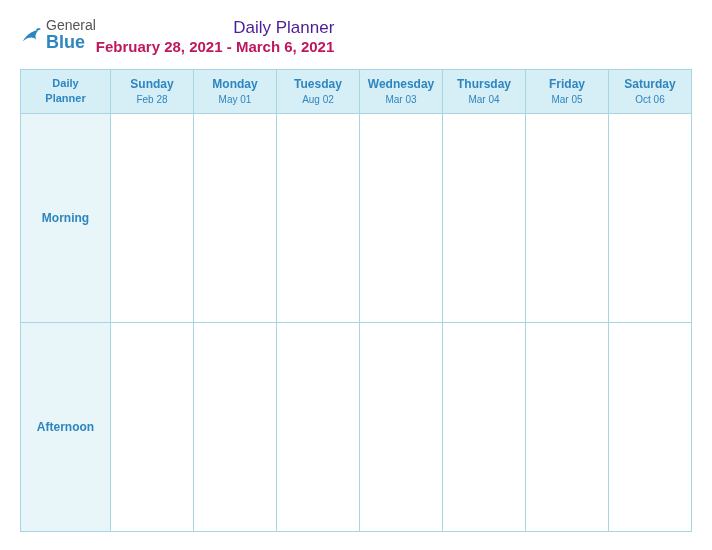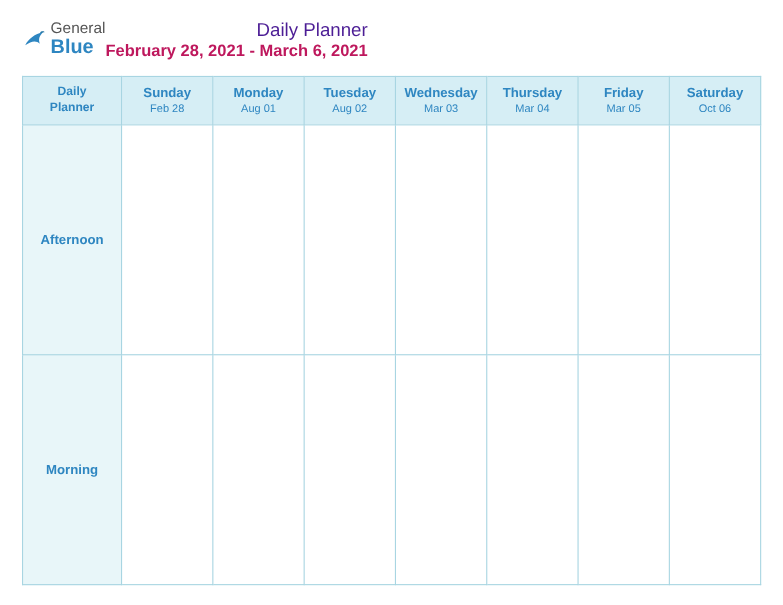--- a/index.html
+++ b/index.html
@@ -160,21 +160,21 @@
       <tr>
         <th class="th-daily">
           Daily<br>Planner
         </th>
         <th class="th-day">
           <span class="day-name">Sunday</span>
           <span class="day-date">Feb 28</span>
         </th>
         <th class="th-day">
           <span class="day-name">Monday</span>
-          <span class="day-date">Aug 01</span>
+          <span class="day-date">May 01</span>
         </th>
         <th class="th-day">
           <span class="day-name">Tuesday</span>
           <span class="day-date">Aug 02</span>
         </th>
         <th class="th-day">
           <span class="day-name">Wednesday</span>
           <span class="day-date">Mar 03</span>
         </th>
         <th class="th-day">
@@ -187,32 +187,32 @@
         </th>
         <th class="th-day">
           <span class="day-name">Saturday</span>
           <span class="day-date">Oct 06</span>
         </th>
       </tr>
     </thead>
     <tbody>
 
       <tr>
+        <td class="row-label">Morning</td>
+        <td class="day-cell"></td>
+        <td class="day-cell"></td>
+        <td class="day-cell"></td>
+        <td class="day-cell"></td>
+        <td class="day-cell"></td>
+        <td class="day-cell"></td>
+        <td class="day-cell"></td>
+      </tr>
+
+      <tr>
         <td class="row-label">Afternoon</td>
-        <td class="day-cell"></td>
-        <td class="day-cell"></td>
-        <td class="day-cell"></td>
-        <td class="day-cell"></td>
-        <td class="day-cell"></td>
-        <td class="day-cell"></td>
-        <td class="day-cell"></td>
-      </tr>
-
-      <tr>
-        <td class="row-label">Morning</td>
         <td class="day-cell"></td>
         <td class="day-cell"></td>
         <td class="day-cell"></td>
         <td class="day-cell"></td>
         <td class="day-cell"></td>
         <td class="day-cell"></td>
         <td class="day-cell"></td>
       </tr>
 
     </tbody>

